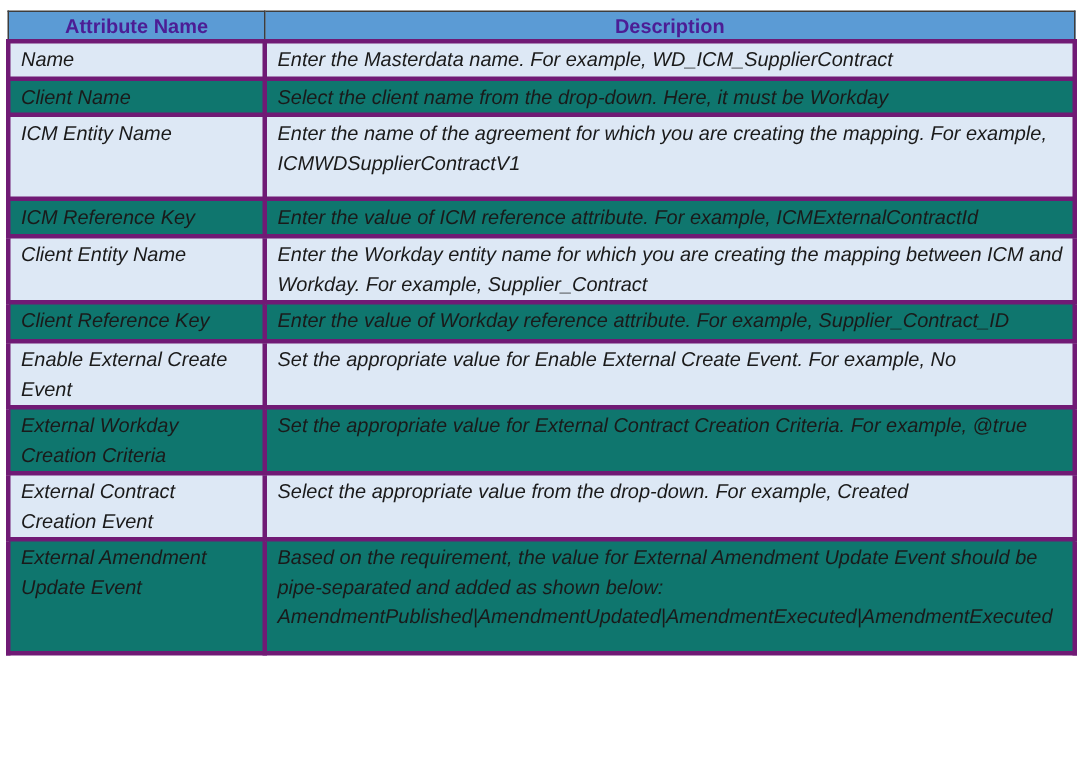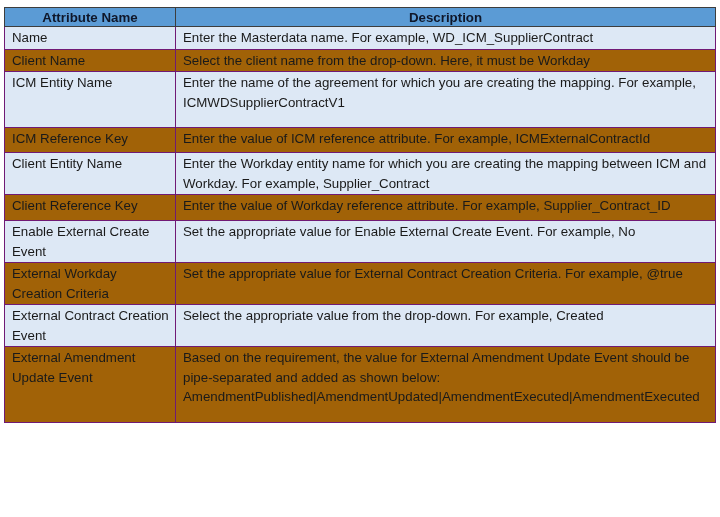--- a/index.html
+++ b/index.html
@@ -5,29 +5,30 @@
   html, body { margin:0; padding:0; background:#ffffff; }
   body { width:720px; height:517px; position:relative; overflow:hidden; }
   .tbl {
     position:absolute; left:4px; top:7px; width:711px;
     border-collapse:collapse; table-layout:fixed;
     font-family:"Liberation Sans", sans-serif; font-size:13.3px; color:#1a1a1a;
   }
   .tbl col.c1 { width:171px; }
   .tbl col.c2 { width:540px; }
   .tbl th {
-    background:#5b9bd5; color:#0f172a; font-weight:bold; text-align:center;
+    background:#5b9bd5; color:#4c1d95; font-weight:bold; text-align:center;
     height:18px; padding:0 22px; border:1px solid #3d3d3d; font-size:13.3px;
   }
   .tbl td {
-    border:1px solid #701a75; vertical-align:top; padding:1px 6px 1px 7px;
+    border:3px solid #701a75; vertical-align:top; padding:1px 6px 1px 7px;
     line-height:19.5px;
+    font-style:italic;
   }
   .tbl tr.alt td { background:#dde8f5; }
-  .tbl tr.plain td { background:#a16207; }
+  .tbl tr.plain td { background:#0f766e; }
 </style>
 </head>
 <body>
 
 <table class="tbl">
   <colgroup>
       <col class="c1">
       <col class="c2">
     </colgroup>
   <thead>

